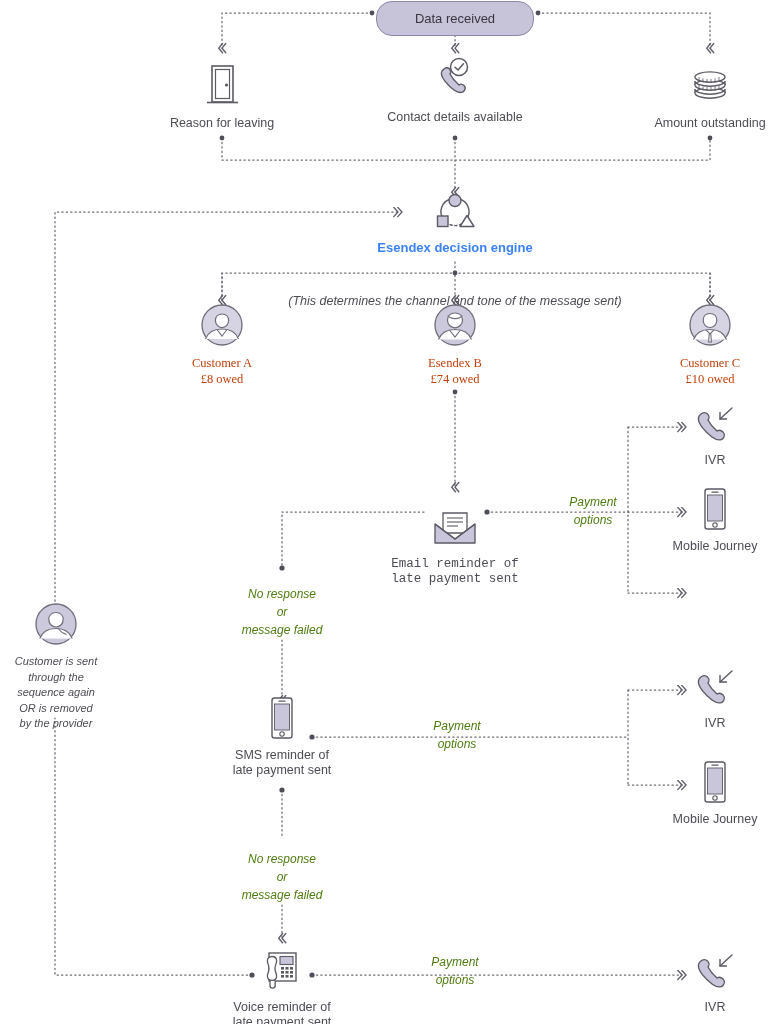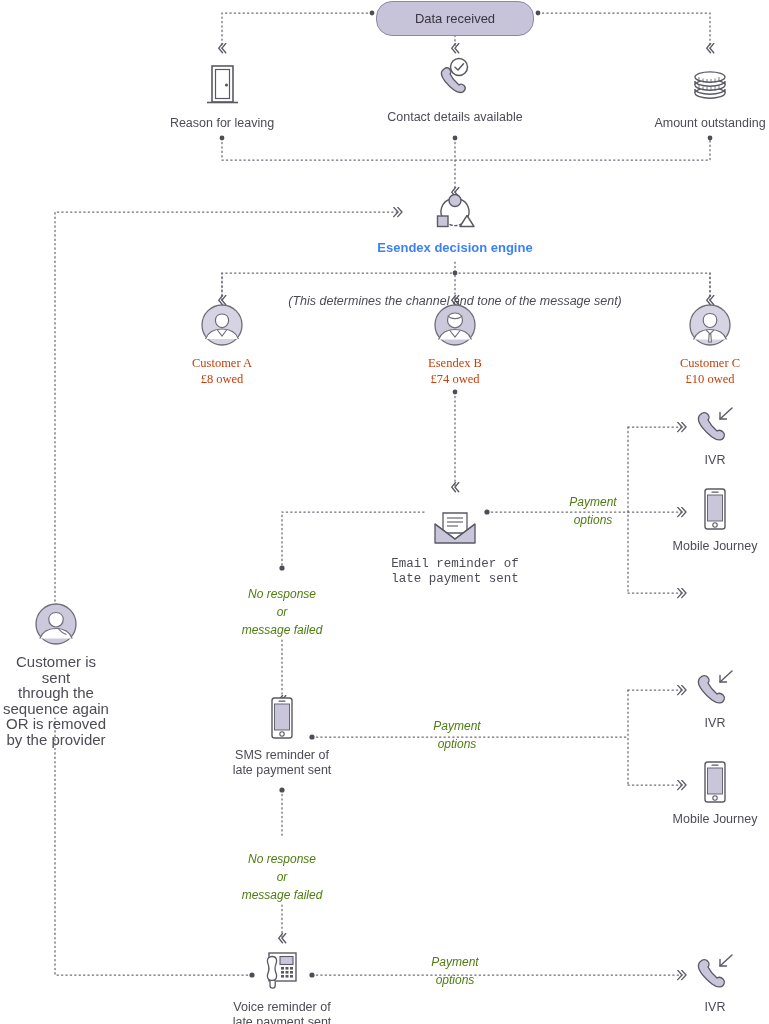--- a/index.html
+++ b/index.html
@@ -37,21 +37,21 @@
   }
 
   .edge-label{
     position:absolute;text-align:center;
     font-size:12px;font-style:italic;color:#4d7c0f;line-height:18px;
     white-space:pre-line;
   }
 
   .customer-caption{font-size:12.5px;line-height:16px;color:#c2410c;white-space:pre-line;font-family:Liberation Serif, serif;}
 
-  .leftbox .label{font-size:15px;line-height:15.5px;}
+  .leftbox .label{font-size:11px;line-height:15.5px;font-style:italic;}
 </style>
 </head>
 <body>
 
 <div id="stage">
 
   <svg class="connectors" viewBox="0 0 769 1024">
     <defs>
       <marker id="arw" markerWidth="9" markerHeight="9" refX="4.2" refY="4.4" orient="auto">
         <path d="M0.6,1.4 L4.3,4.4 L8,1.4 M0.6,4 L4.3,7 L8,4" fill="none" stroke="#5d5d68" stroke-width="1.1" stroke-linecap="round"></path>

